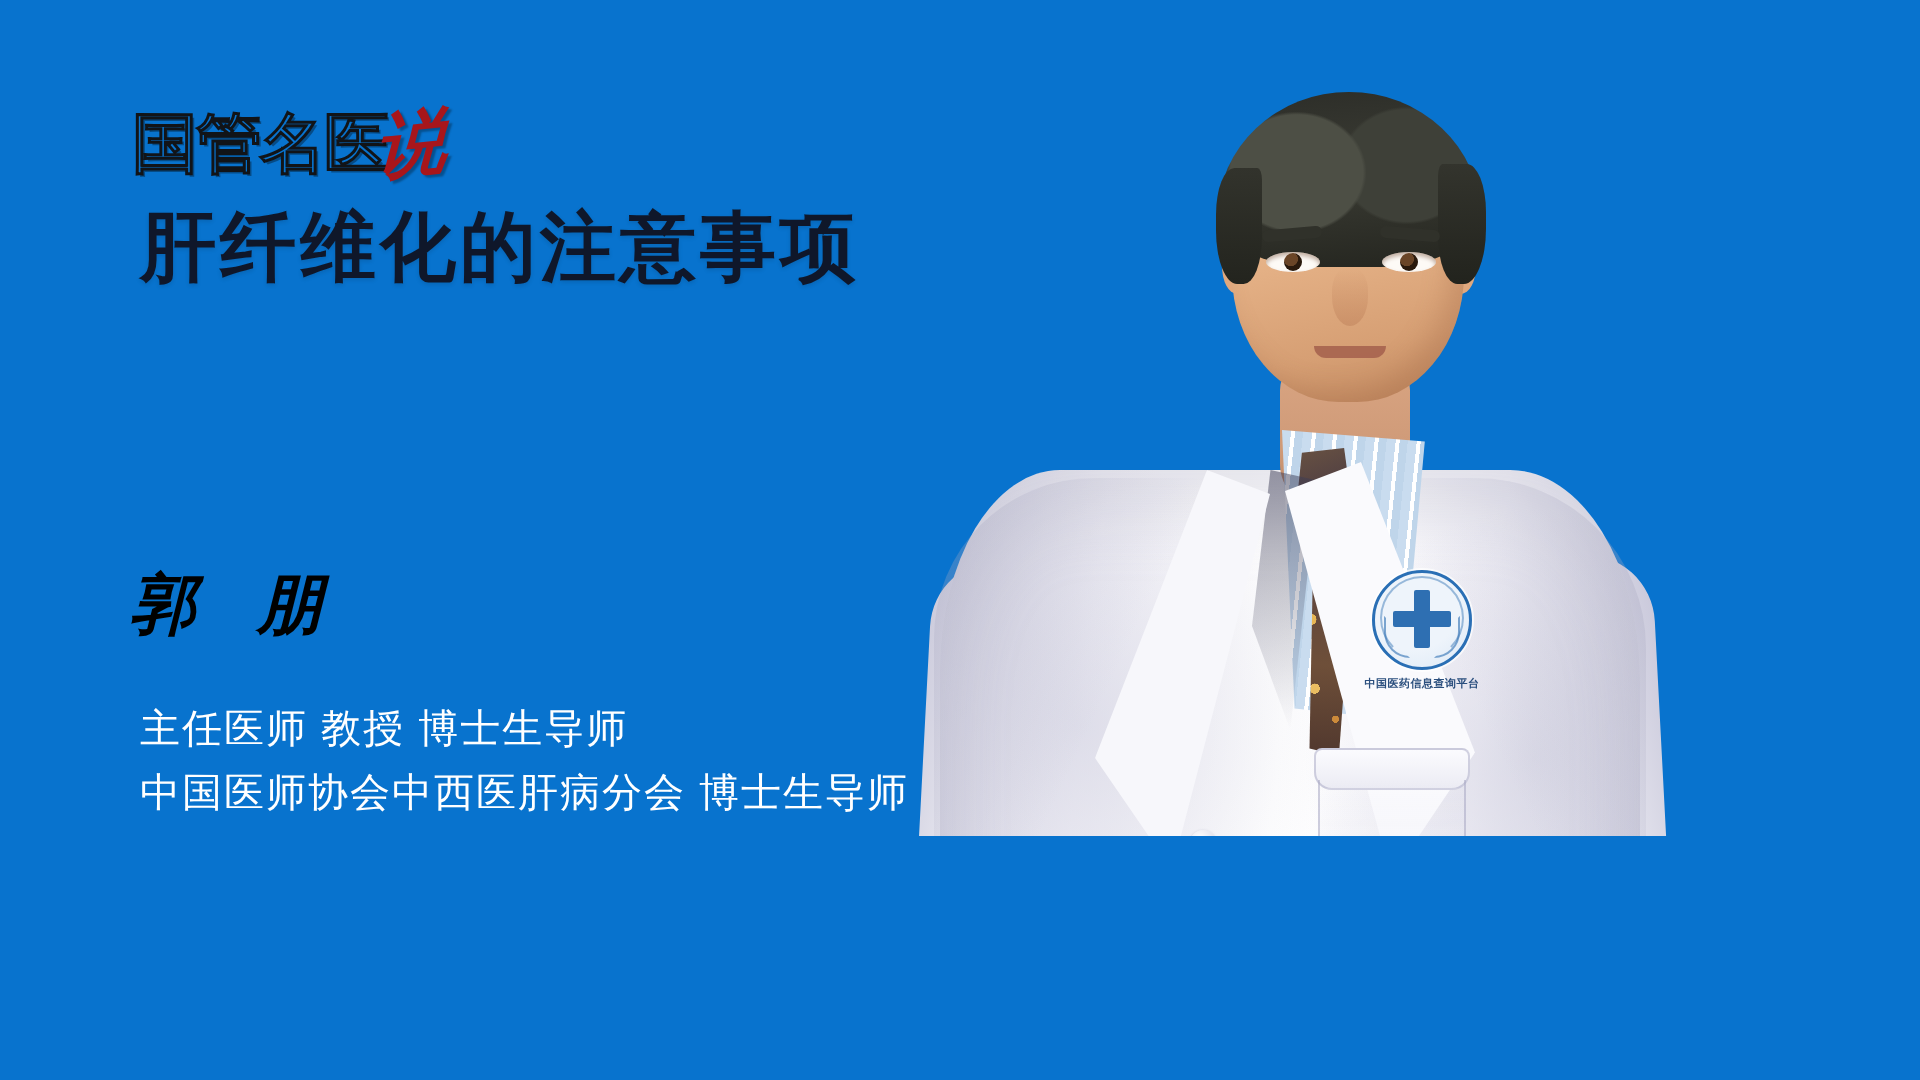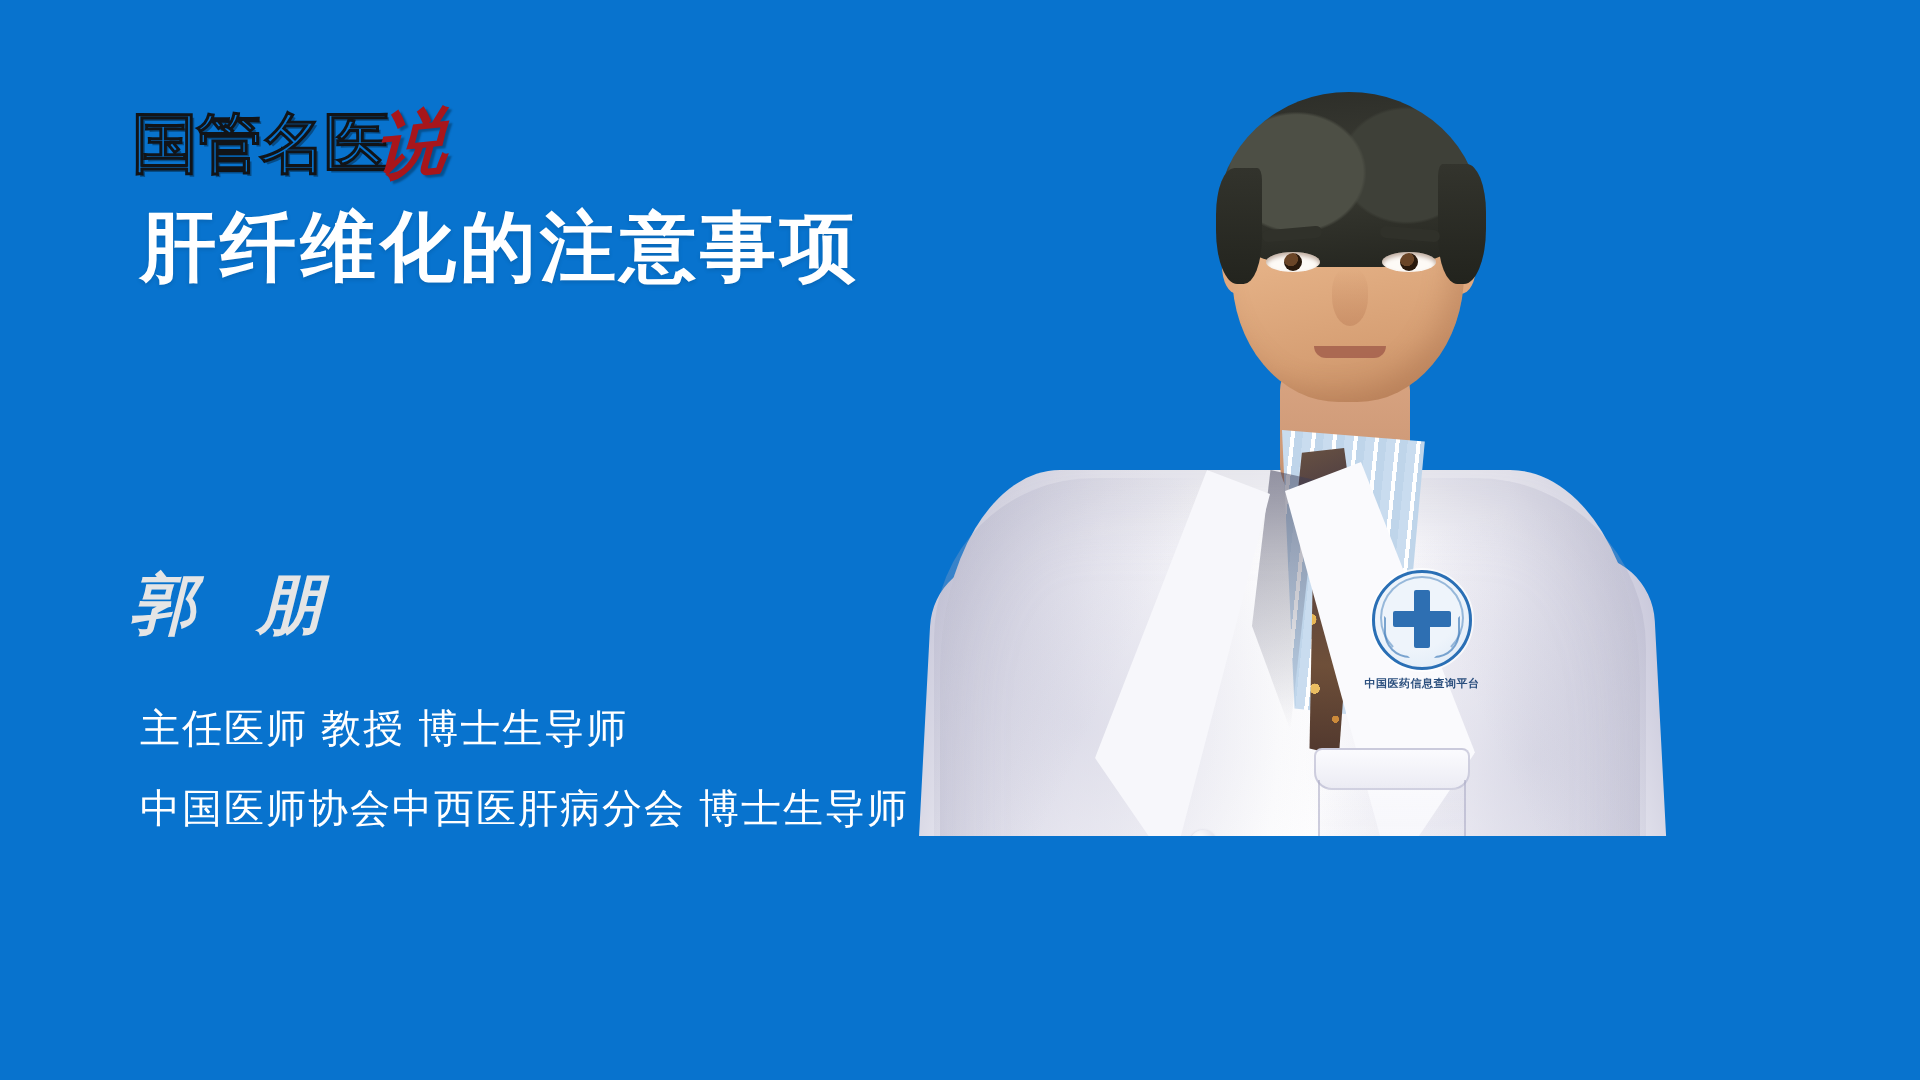--- a/index.html
+++ b/index.html
@@ -48,47 +48,47 @@
     transform:rotate(-6deg) skewX(-8deg);
     transform-origin:left bottom;
   }
 
   
   .title {
     position:absolute;
     left:140px; top:205px;
     font-size:76px;
     font-weight:bold;
-    color:#ffffff;
+    color:#0f172a;
     letter-spacing:4px;
     line-height:1.1;
     white-space:nowrap;
     text-shadow:0 2px 4px rgba(0,0,0,0.12);
   }
 
   
   .speaker-name {
     position:absolute;
     left:130px; top:560px;
     font-family:"Liberation Serif", serif;
     font-size:66px;
     font-weight:bold;
     font-style:italic;
-    color:#e5e5e5;
+    color:#000000;
     letter-spacing:22px;
     white-space:nowrap;
   }
 
   
   .credentials {
     position:absolute;
     left:140px; top:705px;
     display:flex;
     flex-direction:column;
-    gap:34px;
+    gap:18px;
   }
   .credential-line {
     font-size:40px;
     font-weight:400;
     color:#ffffff;
     letter-spacing:2px;
     white-space:nowrap;
     line-height:1.15;
   }
 

